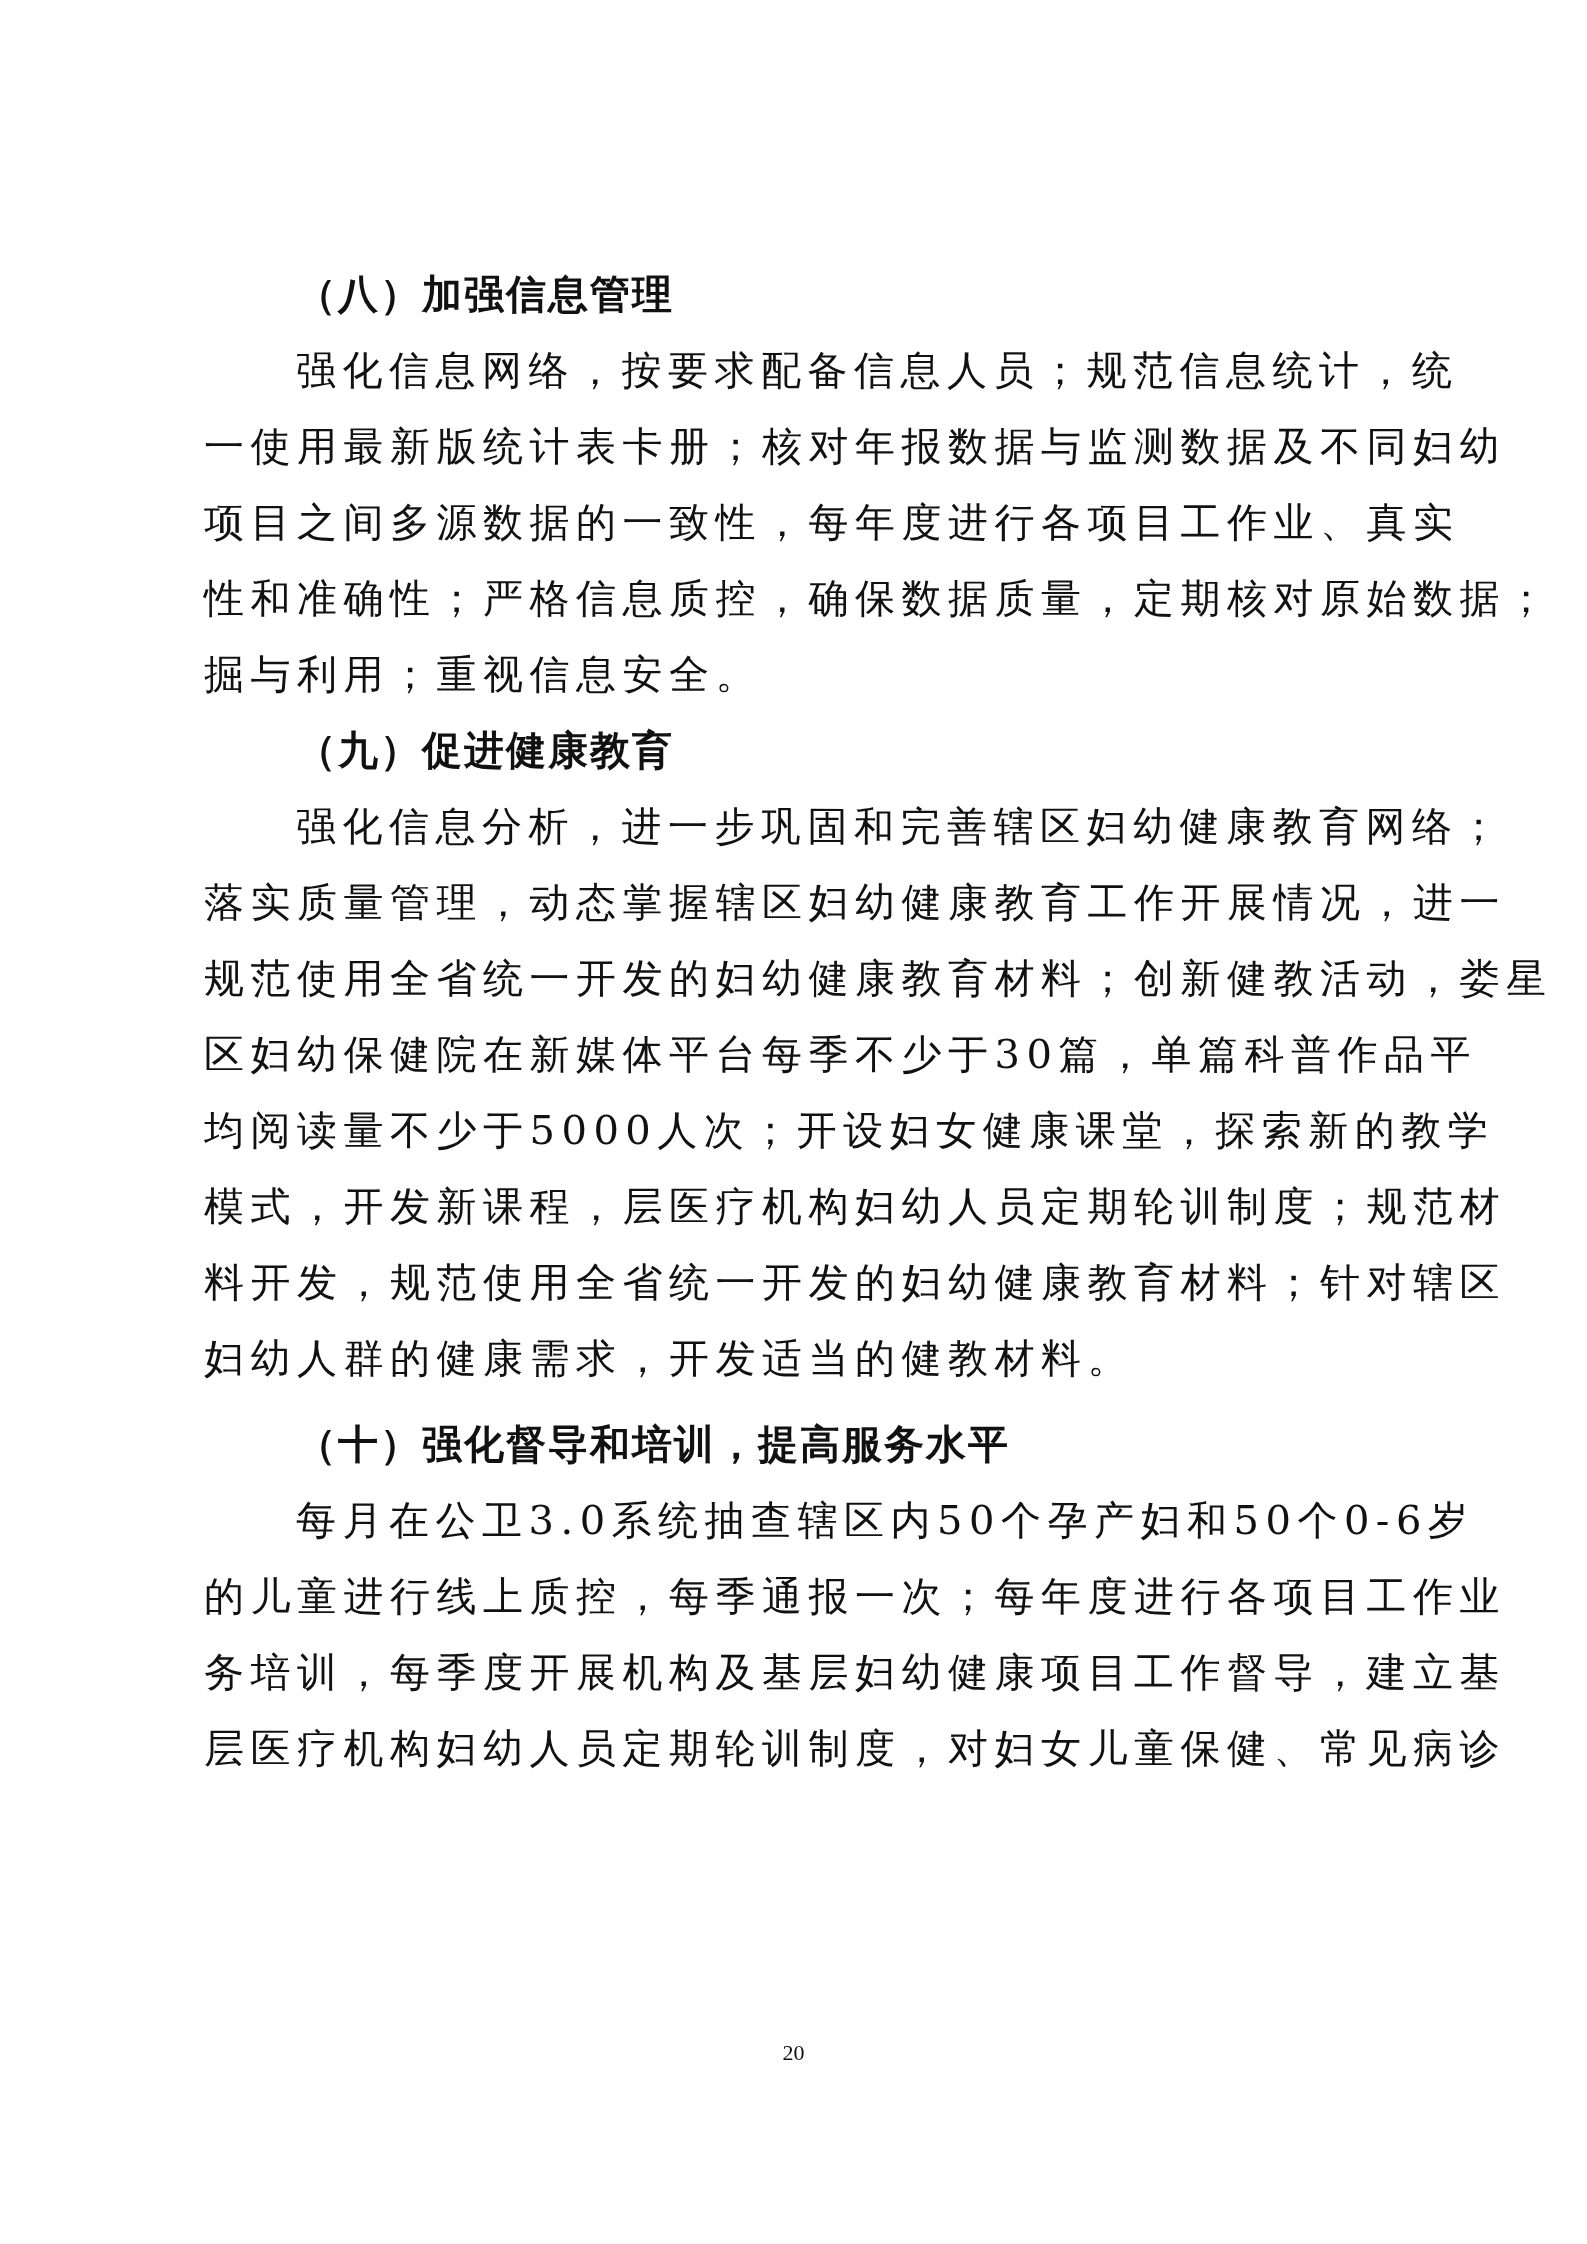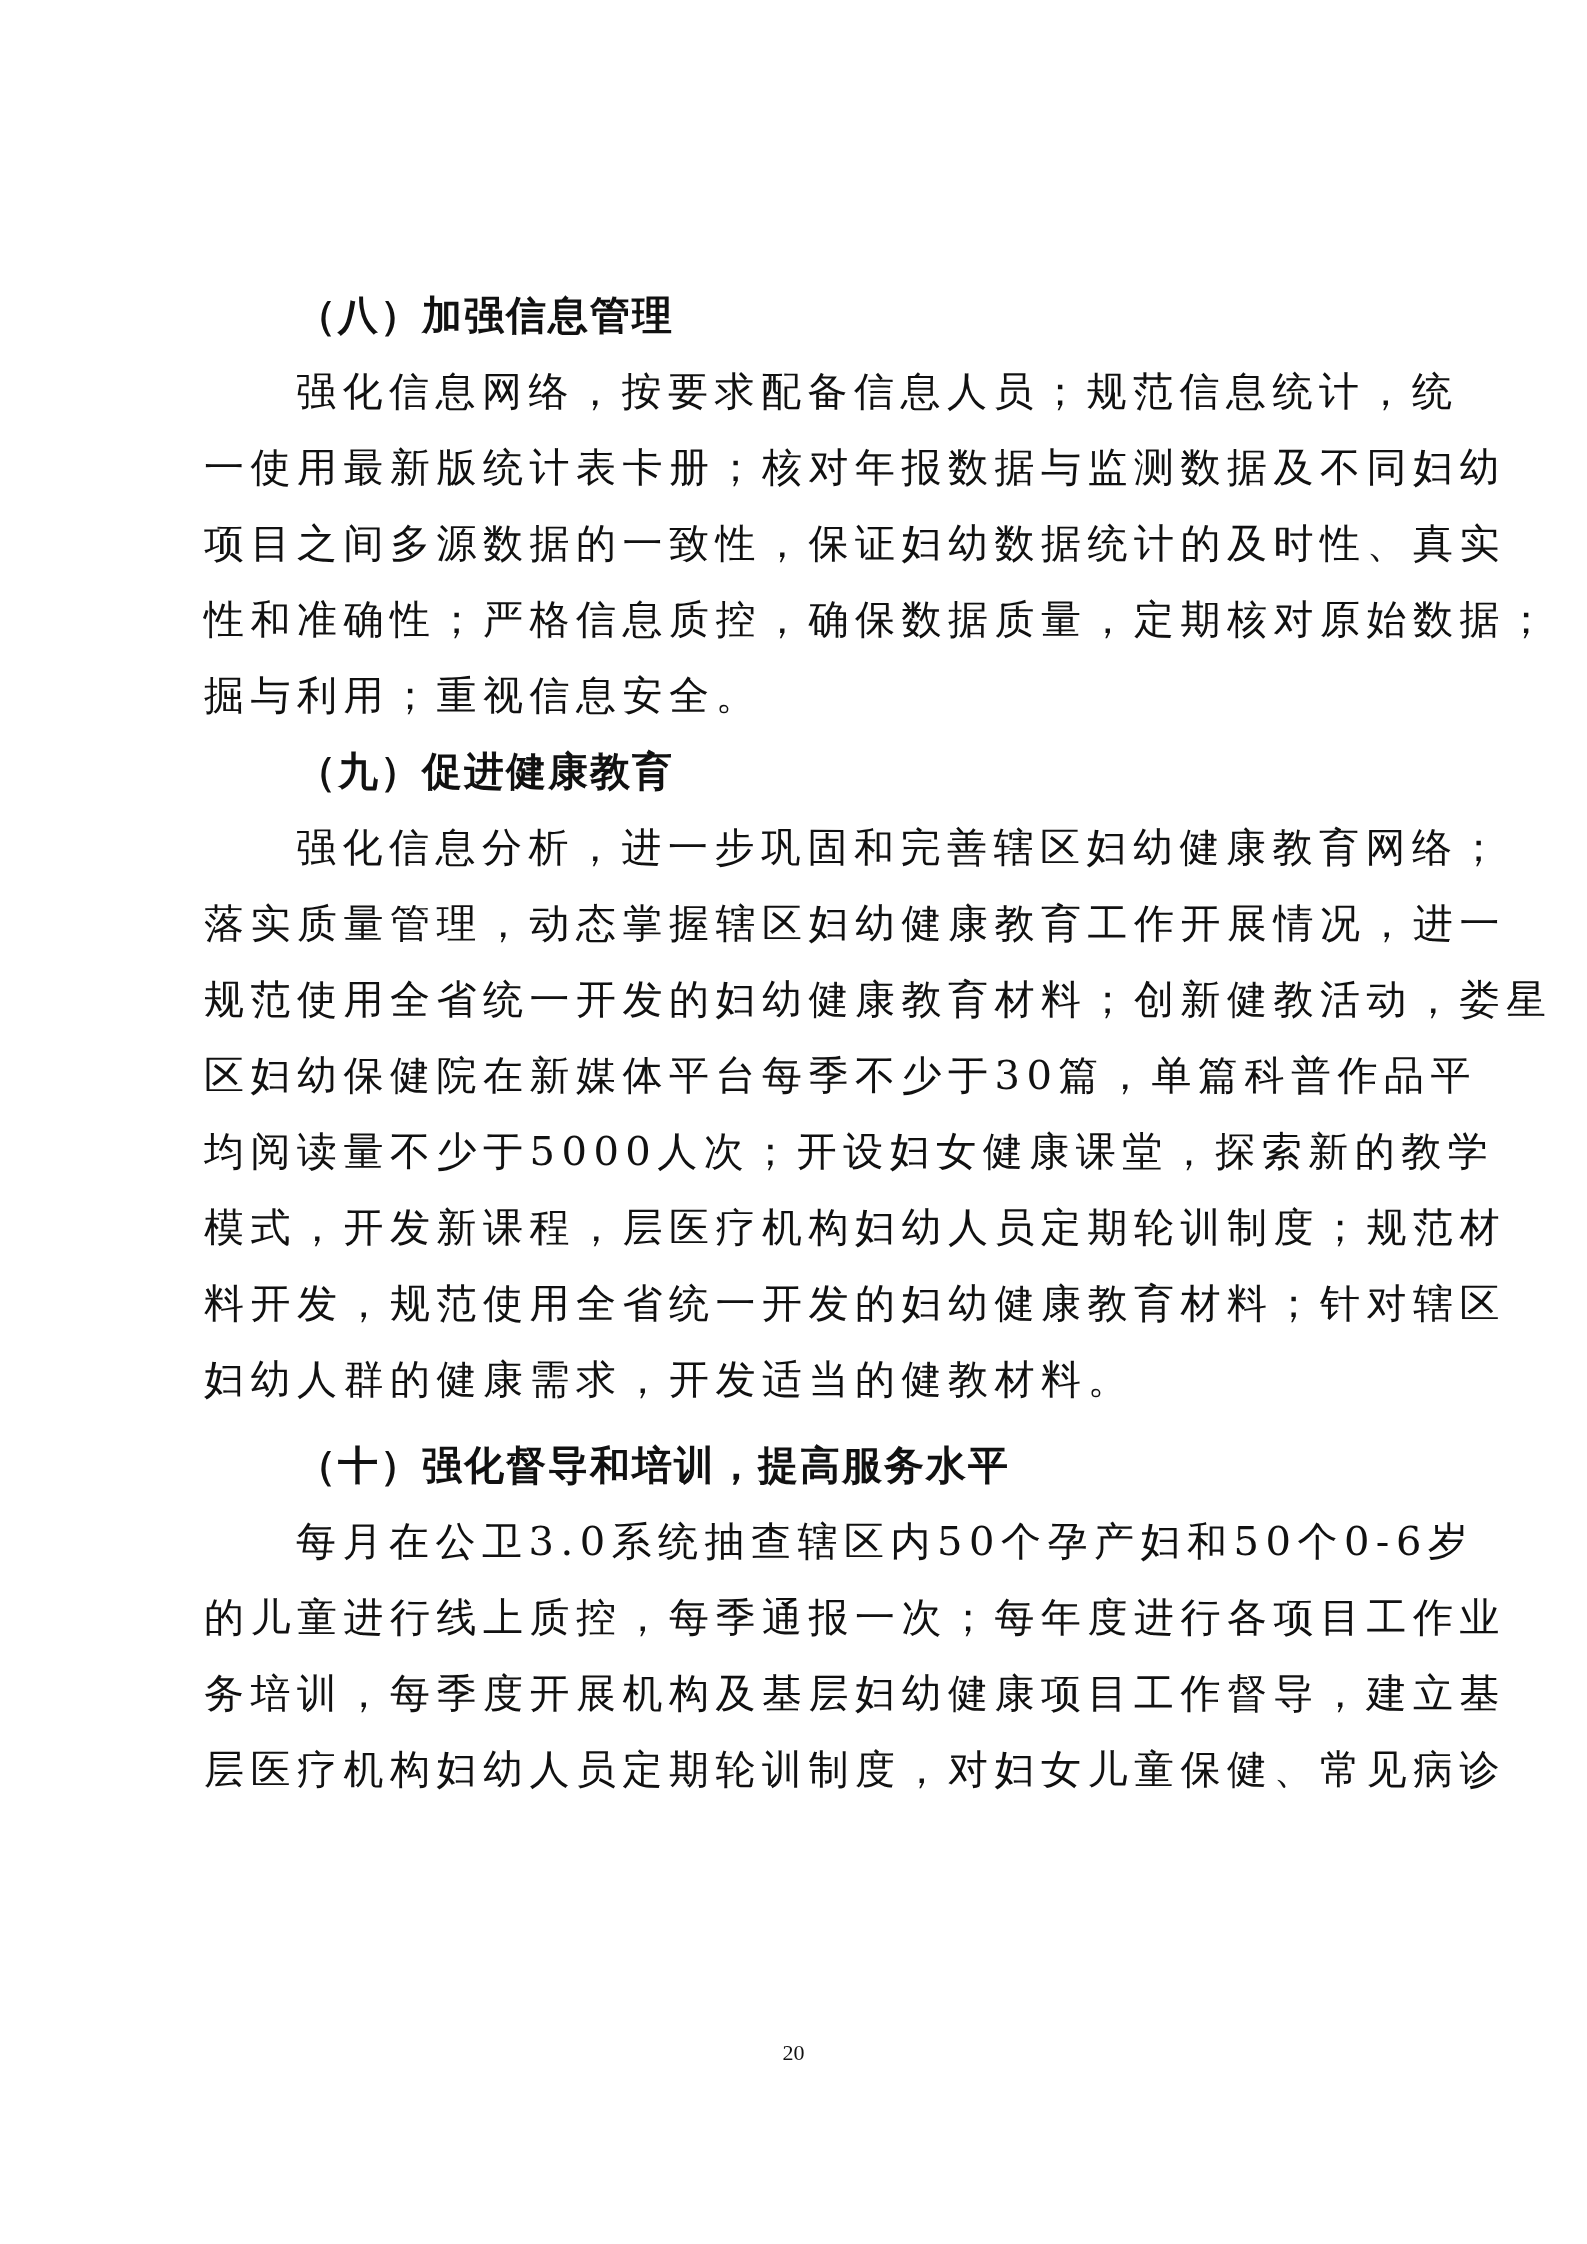--- a/index.html
+++ b/index.html
@@ -11,21 +11,21 @@
       width: 1587px;
       height: 2244px;
       position: relative;
       overflow: hidden;
       font-family: "DejaVu Serif", "Liberation Serif", serif;
       color: #111111;
     }
     .page {
       position: absolute;
       left: 204px;
-      top: 277px;
+      top: 256px;
       width: 1195px;
     }
     .line {
       height: 76px;
       line-height: 76px;
       font-size: 40px;
       white-space: nowrap;
       letter-spacing: 6.5px;
       text-align: justify;
       text-align-last: justify;
@@ -58,21 +58,21 @@
     }
   </style>
 </head>
 <body>
 
 <div class="page">
 
   <div class="line heading">（八）加强信息管理</div>
   <div class="line indent">强化信息网络，按要求配备信息人员；规范信息统计，统</div>
   <div class="line">一使用最新版统计表卡册；核对年报数据与监测数据及不同妇幼</div>
-  <div class="line">项目之间多源数据的一致性，保证妇幼数据统计的及时性、真实</div>
+  <div class="line">项目之间多源数据的一致性，每年度进行各项目工作业、真实</div>
   <div class="line">性和准确性；严格信息质控，确保数据质量，定期核对原始数据；</div>
   <div class="line last">掘与利用；重视信息安全。</div>
 
   <div class="line heading">（九）促进健康教育</div>
   <div class="line indent">强化信息分析，进一步巩固和完善辖区妇幼健康教育网络；</div>
   <div class="line">落实质量管理，动态掌握辖区妇幼健康教育工作开展情况，进一</div>
   <div class="line">规范使用全省统一开发的妇幼健康教育材料；创新健教活动，娄星</div>
   <div class="line">区妇幼保健院在新媒体平台每季不少于30篇，单篇科普作品平</div>
   <div class="line">均阅读量不少于5000人次；开设妇女健康课堂，探索新的教学</div>
   <div class="line">模式，开发新课程，层医疗机构妇幼人员定期轮训制度；规范材</div>

